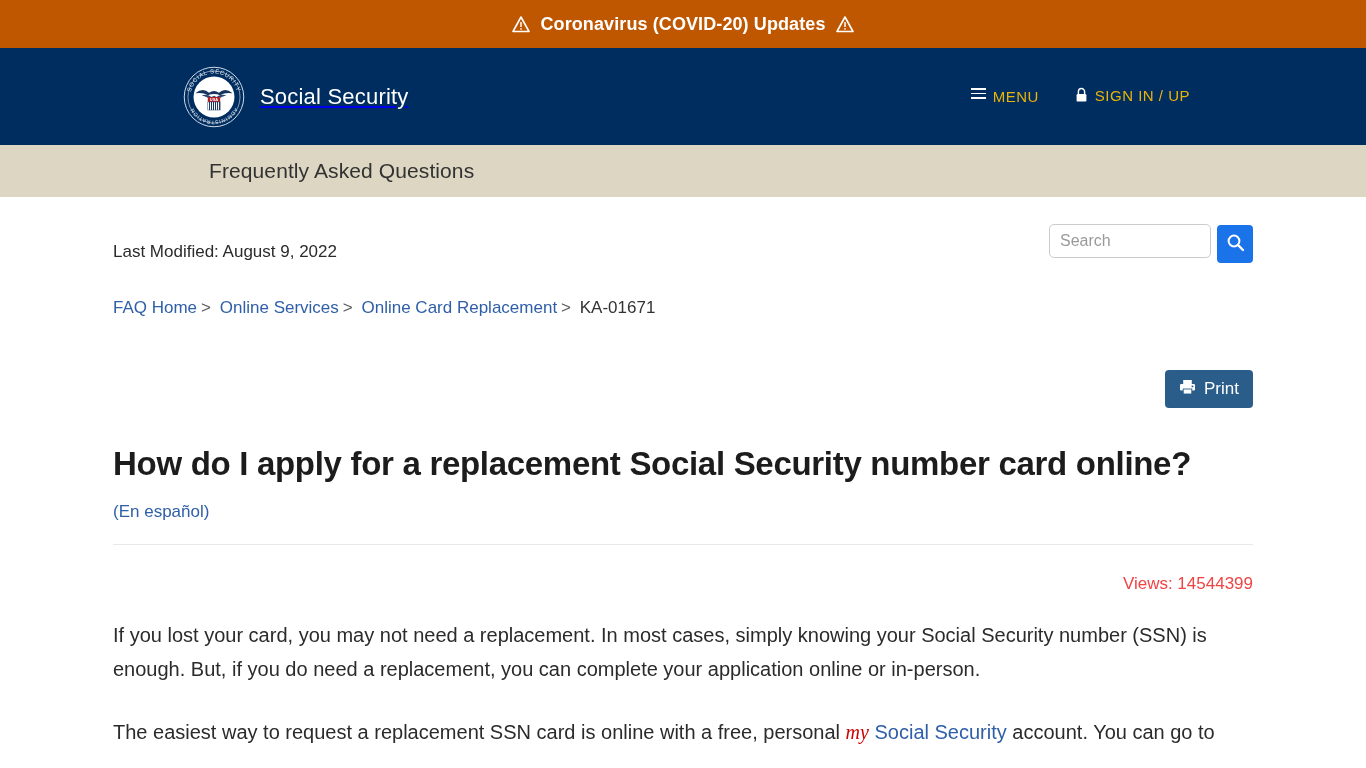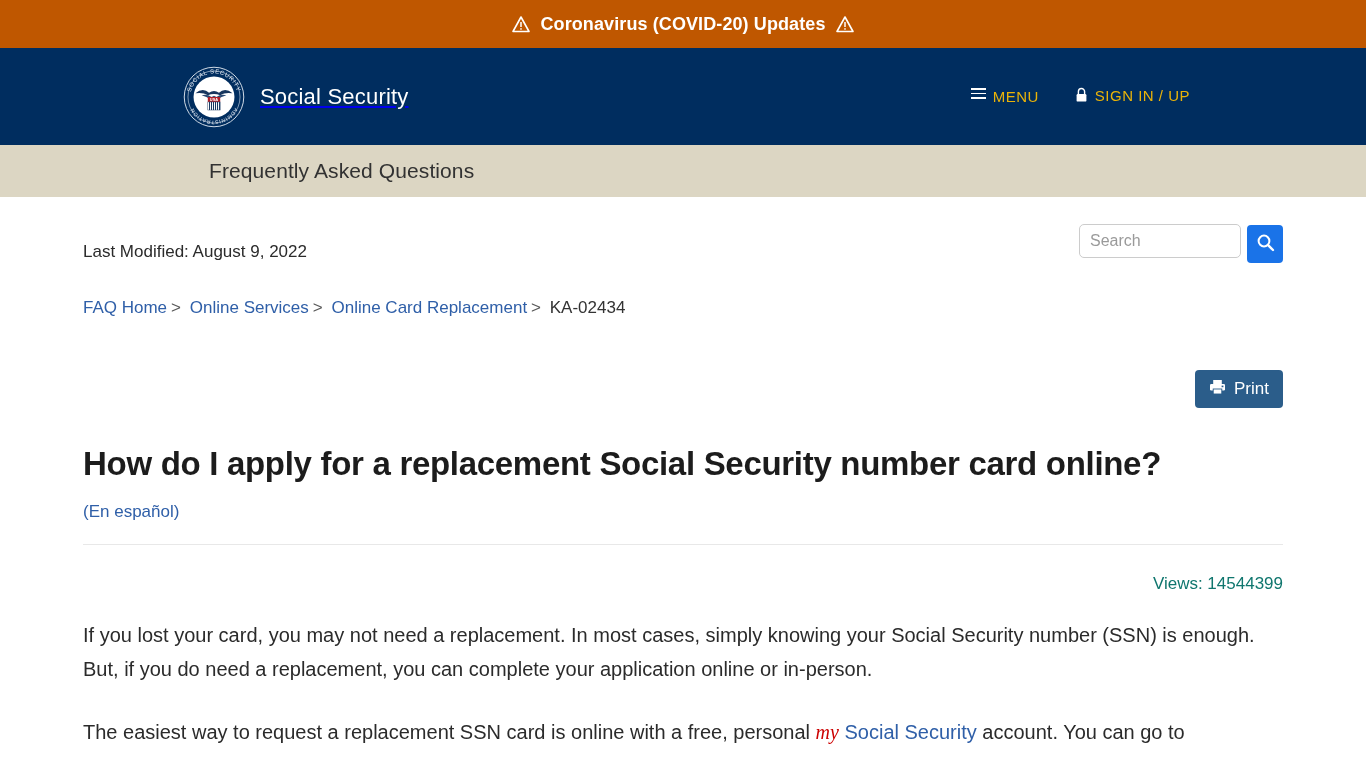--- a/index.html
+++ b/index.html
@@ -85,21 +85,21 @@
     margin-left: 209px;
     font-size: 21px;
     color: #323232;
     font-weight: 400;
     letter-spacing: 0.1px;
   }
 
   
   .content {
     position: relative;
-    padding: 0 83px;
+    padding: 0 113px;
   }
 
   .search-row {
     display: flex;
     justify-content: flex-end;
     align-items: flex-start;
     padding-top: 27px;
     gap: 6px;
   }
   .search-input {
@@ -189,21 +189,21 @@
   .divider {
     margin-top: 22px;
     border: none;
     border-top: 1px solid #e8e8e8;
     height: 0;
   }
 
   .views {
     text-align: right;
     font-size: 17px;
-    color: #0f766e;
+    color: #ef4444;
     margin-top: 29px;
   }
 
   .body-para {
     font-size: 20px;
     line-height: 1.72;
     color: #2b2b2b;
     margin: 24px 0 0 0;
   }
   .body-para.p2 { margin-top: 28px; }
@@ -310,21 +310,21 @@
       </span>
     </button>
   </div>
 
   <div class="last-modified">Last Modified: August 9, 2022</div>
 
   <div class="breadcrumb">
     <a href="#">FAQ Home</a><span class="sep">&gt;</span>
     <a href="#">Online Services</a><span class="sep">&gt;</span>
     <a href="#">Online Card Replacement</a><span class="sep">&gt;</span>
-    <span class="current">KA-02434</span>
+    <span class="current">KA-01671</span>
   </div>
 
   <div class="print-row">
     <button class="print-btn">
       <span>
         <svg width="17" height="16" viewBox="0 0 17 16" aria-hidden="true">
           <rect x="4.2" y="1" width="8.6" height="4" fill="#ffffff"></rect>
           <rect x="1" y="5" width="15" height="6.4" rx="1.2" fill="#ffffff"></rect>
           <rect x="4.2" y="10" width="8.6" height="5" fill="#ffffff" stroke="#2b5d8a" stroke-width="0.9"></rect>
           <rect x="12.6" y="6.6" width="1.8" height="1.6" fill="#2b5d8a"></rect>

